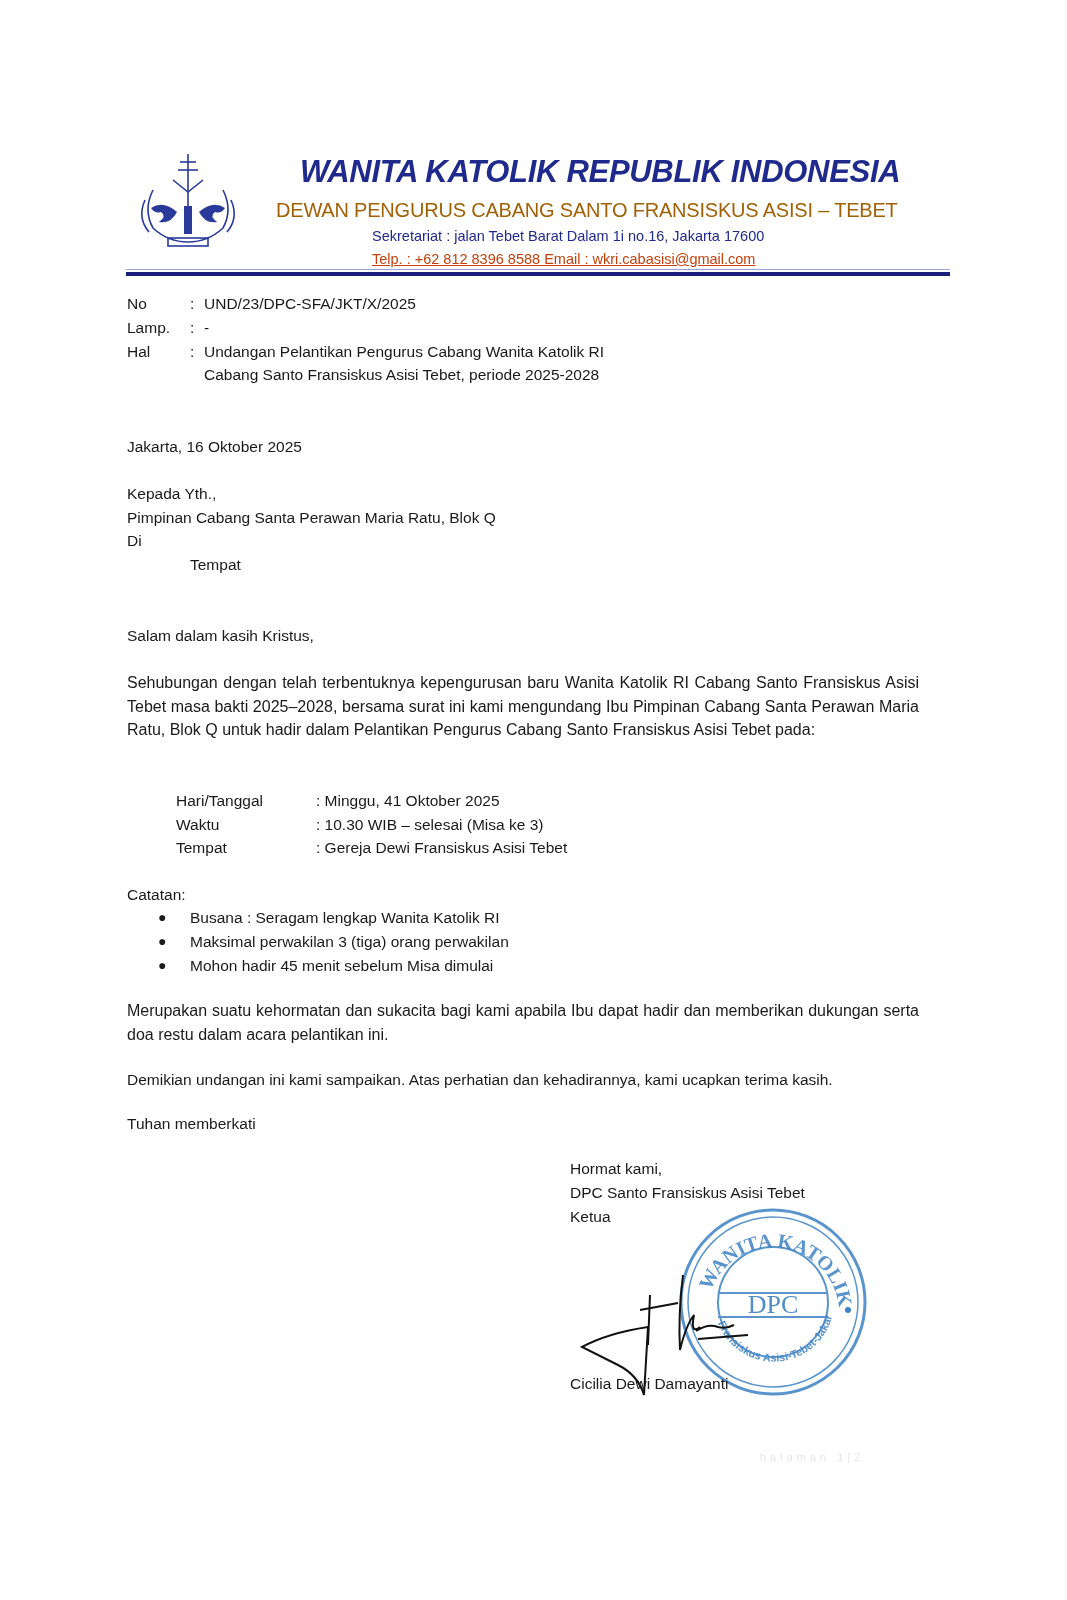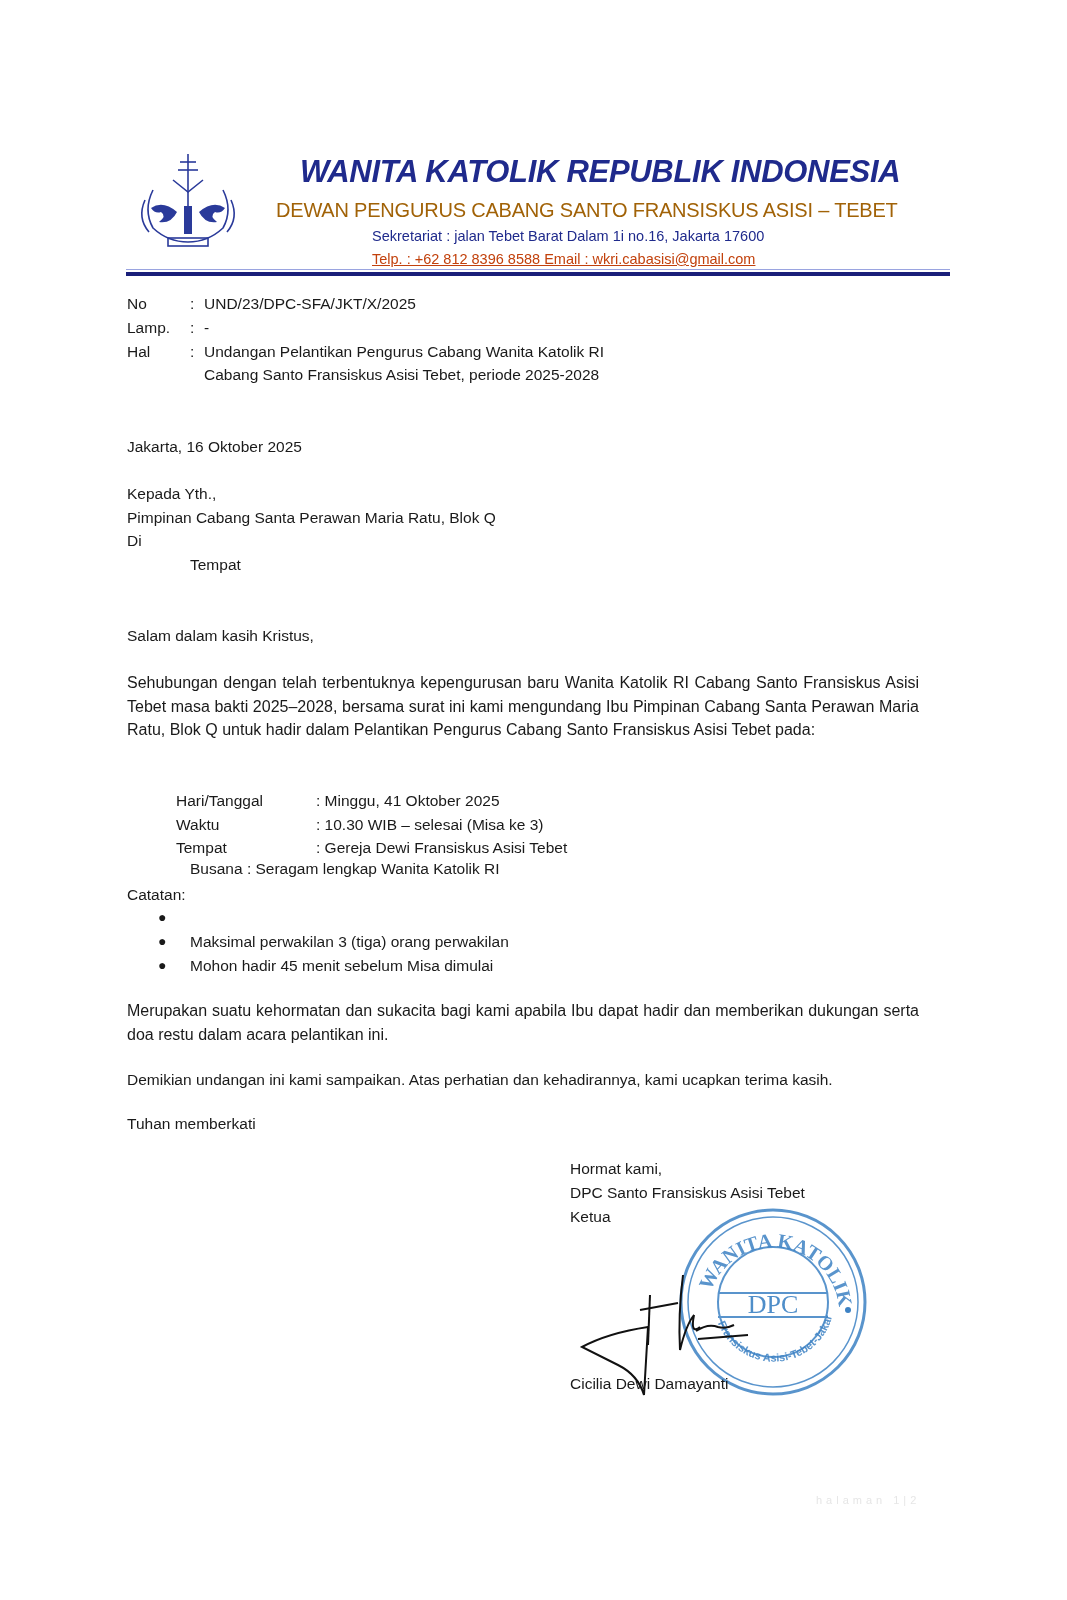--- a/index.html
+++ b/index.html
@@ -16,21 +16,21 @@
   .t { font-size:15.5px; line-height:23px; white-space:nowrap; color:#1a1a1a; }
   .meta-label { left:127px; }
   .meta-colon { left:190px; }
   .meta-val { left:204px; }
   .para { left:127px; width:792px; font-size:16px; line-height:23.5px; text-align:justify; color:#1a1a1a; }
   .bold { font-weight:normal; }
   .ev-label { left:176px; }
   .ev-val { left:316px; }
   .bullet { left:158px; font-size:14px; }
   .bul-text { left:190px; }
-  .footer { left:816px; top:1451px; font-size:11px; color:#e6e6e6; letter-spacing:4px;margin-top:43px; }
+  .footer { left:760px; top:1451px; font-size:11px; color:#e6e6e6; letter-spacing:4px; }
   .stamp { left:676px; top:1205px; width:195px; height:195px; }
   .sig { left:578px; top:1255px; width:190px; height:145px; }
 </style>
 </head>
 <body>
 
 <div class="abs logo">
   <svg width="110" height="100" viewBox="0 0 110 100">
     <g fill="none" stroke="#2a3a9a" stroke-width="1.6">
       <line x1="55" y1="4" x2="55" y2="58"></line>
@@ -78,21 +78,21 @@
 
 <div class="abs t ev-label" style="top:789px">Hari/Tanggal</div>
 <div class="abs t ev-val" style="top:789px">: Minggu, 41 Oktober 2025</div>
 <div class="abs t ev-label" style="top:813px">Waktu</div>
 <div class="abs t ev-val" style="top:813px">: 10.30 WIB – selesai (Misa ke 3)</div>
 <div class="abs t ev-label" style="top:836px">Tempat</div>
 <div class="abs t ev-val" style="top:836px">: Gereja Dewi Fransiskus Asisi Tebet</div>
 
 <div class="abs t" style="left:127px; top:883px">Catatan:</div>
 <div class="abs t bullet" style="top:906px">●</div>
-<div class="abs t bul-text" style="top:857px">Busana : Seragam lengkap Wanita Katolik RI</div>
+<div class="abs t bul-text" style="top:906px">Busana : Seragam lengkap Wanita Katolik RI</div>
 <div class="abs t bullet" style="top:930px">●</div>
 <div class="abs t bul-text" style="top:930px">Maksimal perwakilan 3 (tiga) orang perwakilan</div>
 <div class="abs t bullet" style="top:954px">●</div>
 <div class="abs t bul-text" style="top:954px">Mohon hadir 45 menit sebelum Misa dimulai</div>
 
 <div class="abs para" style="top:999px">Merupakan suatu kehormatan dan sukacita bagi kami apabila Ibu dapat hadir dan memberikan dukungan serta doa restu dalam acara pelantikan ini.</div>
 <div class="abs t" style="left:127px; top:1068px">Demikian undangan ini kami sampaikan. Atas perhatian dan kehadirannya, kami ucapkan terima kasih.</div>
 <div class="abs t" style="left:127px; top:1112px">Tuhan memberkati</div>
 
 <div class="abs t" style="left:570px; top:1157px">Hormat kami,</div>

